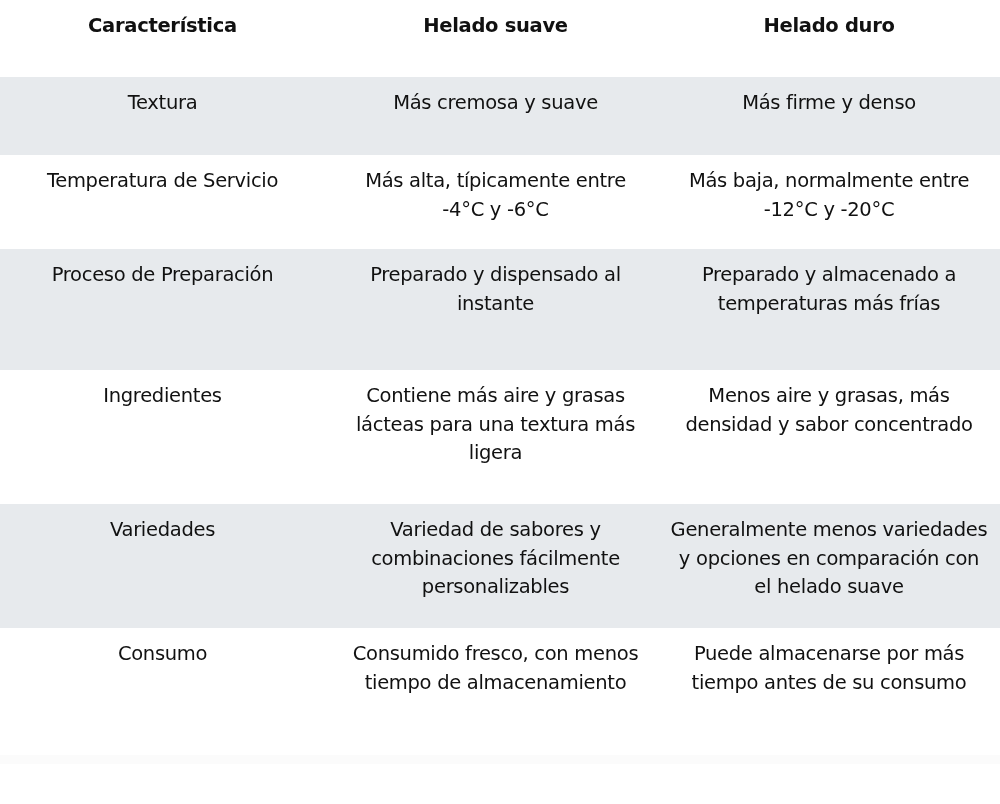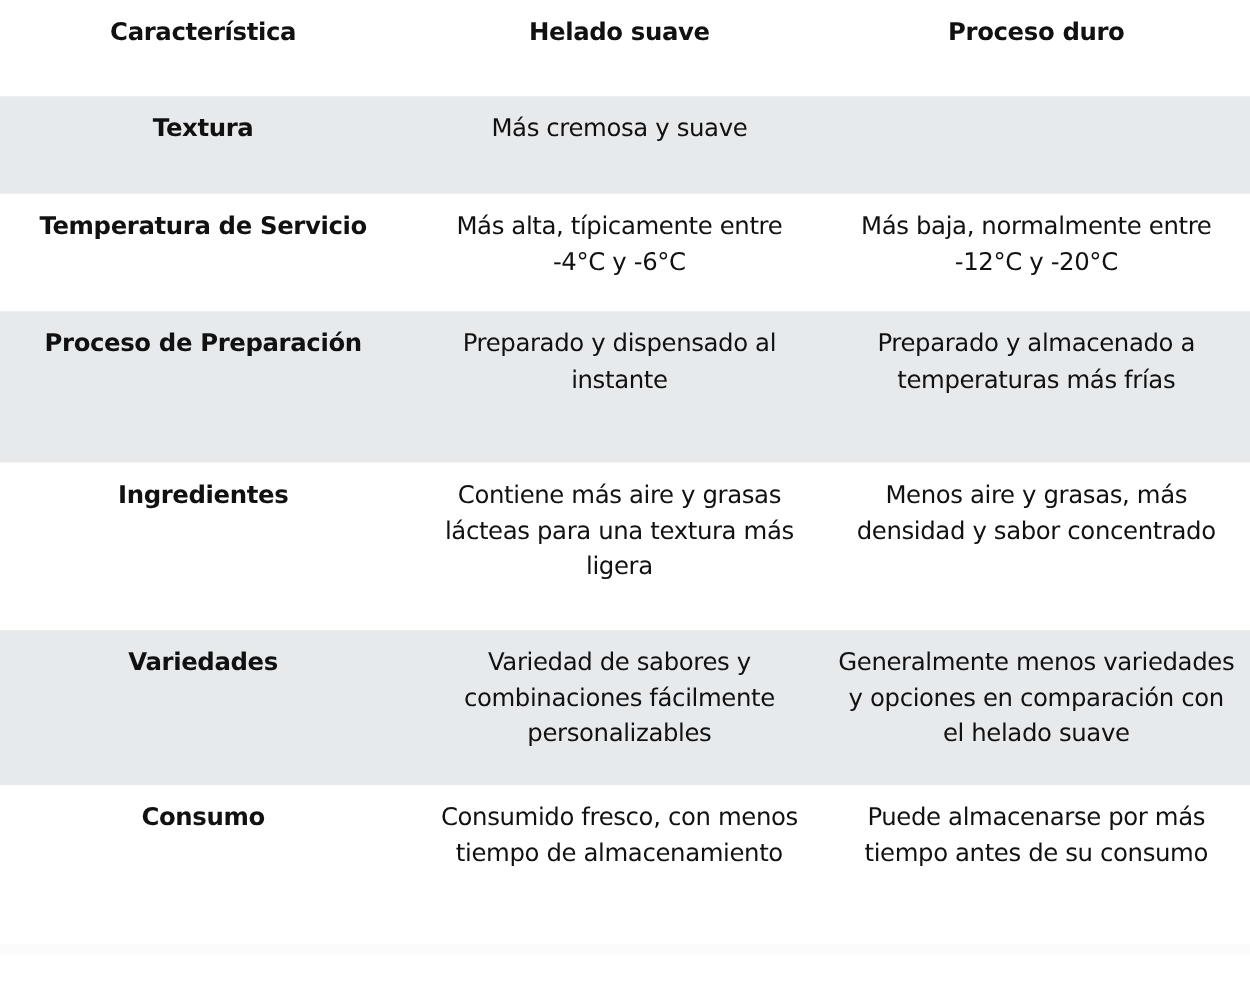--- a/index.html
+++ b/index.html
@@ -5,36 +5,37 @@
     html, body { margin: 0; padding: 0; background: #ffffff; }
     body { width: 1000px; height: 804px; overflow: hidden; font-family: "DejaVu Sans", sans-serif; color: #111; }
     .table { width: 1000px; }
     .row { display: grid; grid-template-columns: 325px 335px 340px; box-sizing: border-box; }
     .row.shaded { background: #e7eaed; }
     .cell { text-align: center; font-size: 19.5px; line-height: 28.5px; padding-top: 12px; box-sizing: border-box; letter-spacing: -0.3px; }
     .cell.c1 { padding-left: 0; padding-right: 0; }
     .cell.c2 { padding-left: 20px; padding-right: 14px; }
     .cell.c3 { padding-left: 10px; padding-right: 12px; }
     .head .cell { font-weight: bold; padding-top: 12px; font-size: 19.5px; }
-    .label { font-weight: bold; }
+    .label { font-weight: normal; }
     .tail { height: 9px; background: #fbfbfb; }
   </style>
 </head>
 <body>
 
 <div class="table">
   <div class="row head" style="height:77px">
     <div class="cell c1">Característica</div>
     <div class="cell c2">Helado suave</div>
-    <div class="cell c3">Proceso duro</div>
+    <div class="cell c3">Helado duro</div>
   </div>
 
   <div class="row shaded" style="height:78px">
     <div class="cell c1 label">Textura</div>
     <div class="cell c2">Más cremosa y suave</div>
+    <div class="cell c3">Más firme y denso</div>
   </div>
 
   <div class="row" style="height:94px">
     <div class="cell c1 label">Temperatura de Servicio</div>
     <div class="cell c2">Más alta, típicamente entre -4°C y -6°C</div>
     <div class="cell c3">Más baja, normalmente entre -12°C y -20°C</div>
   </div>
 
   <div class="row shaded" style="height:121px">
     <div class="cell c1 label">Proceso de Preparación</div>

